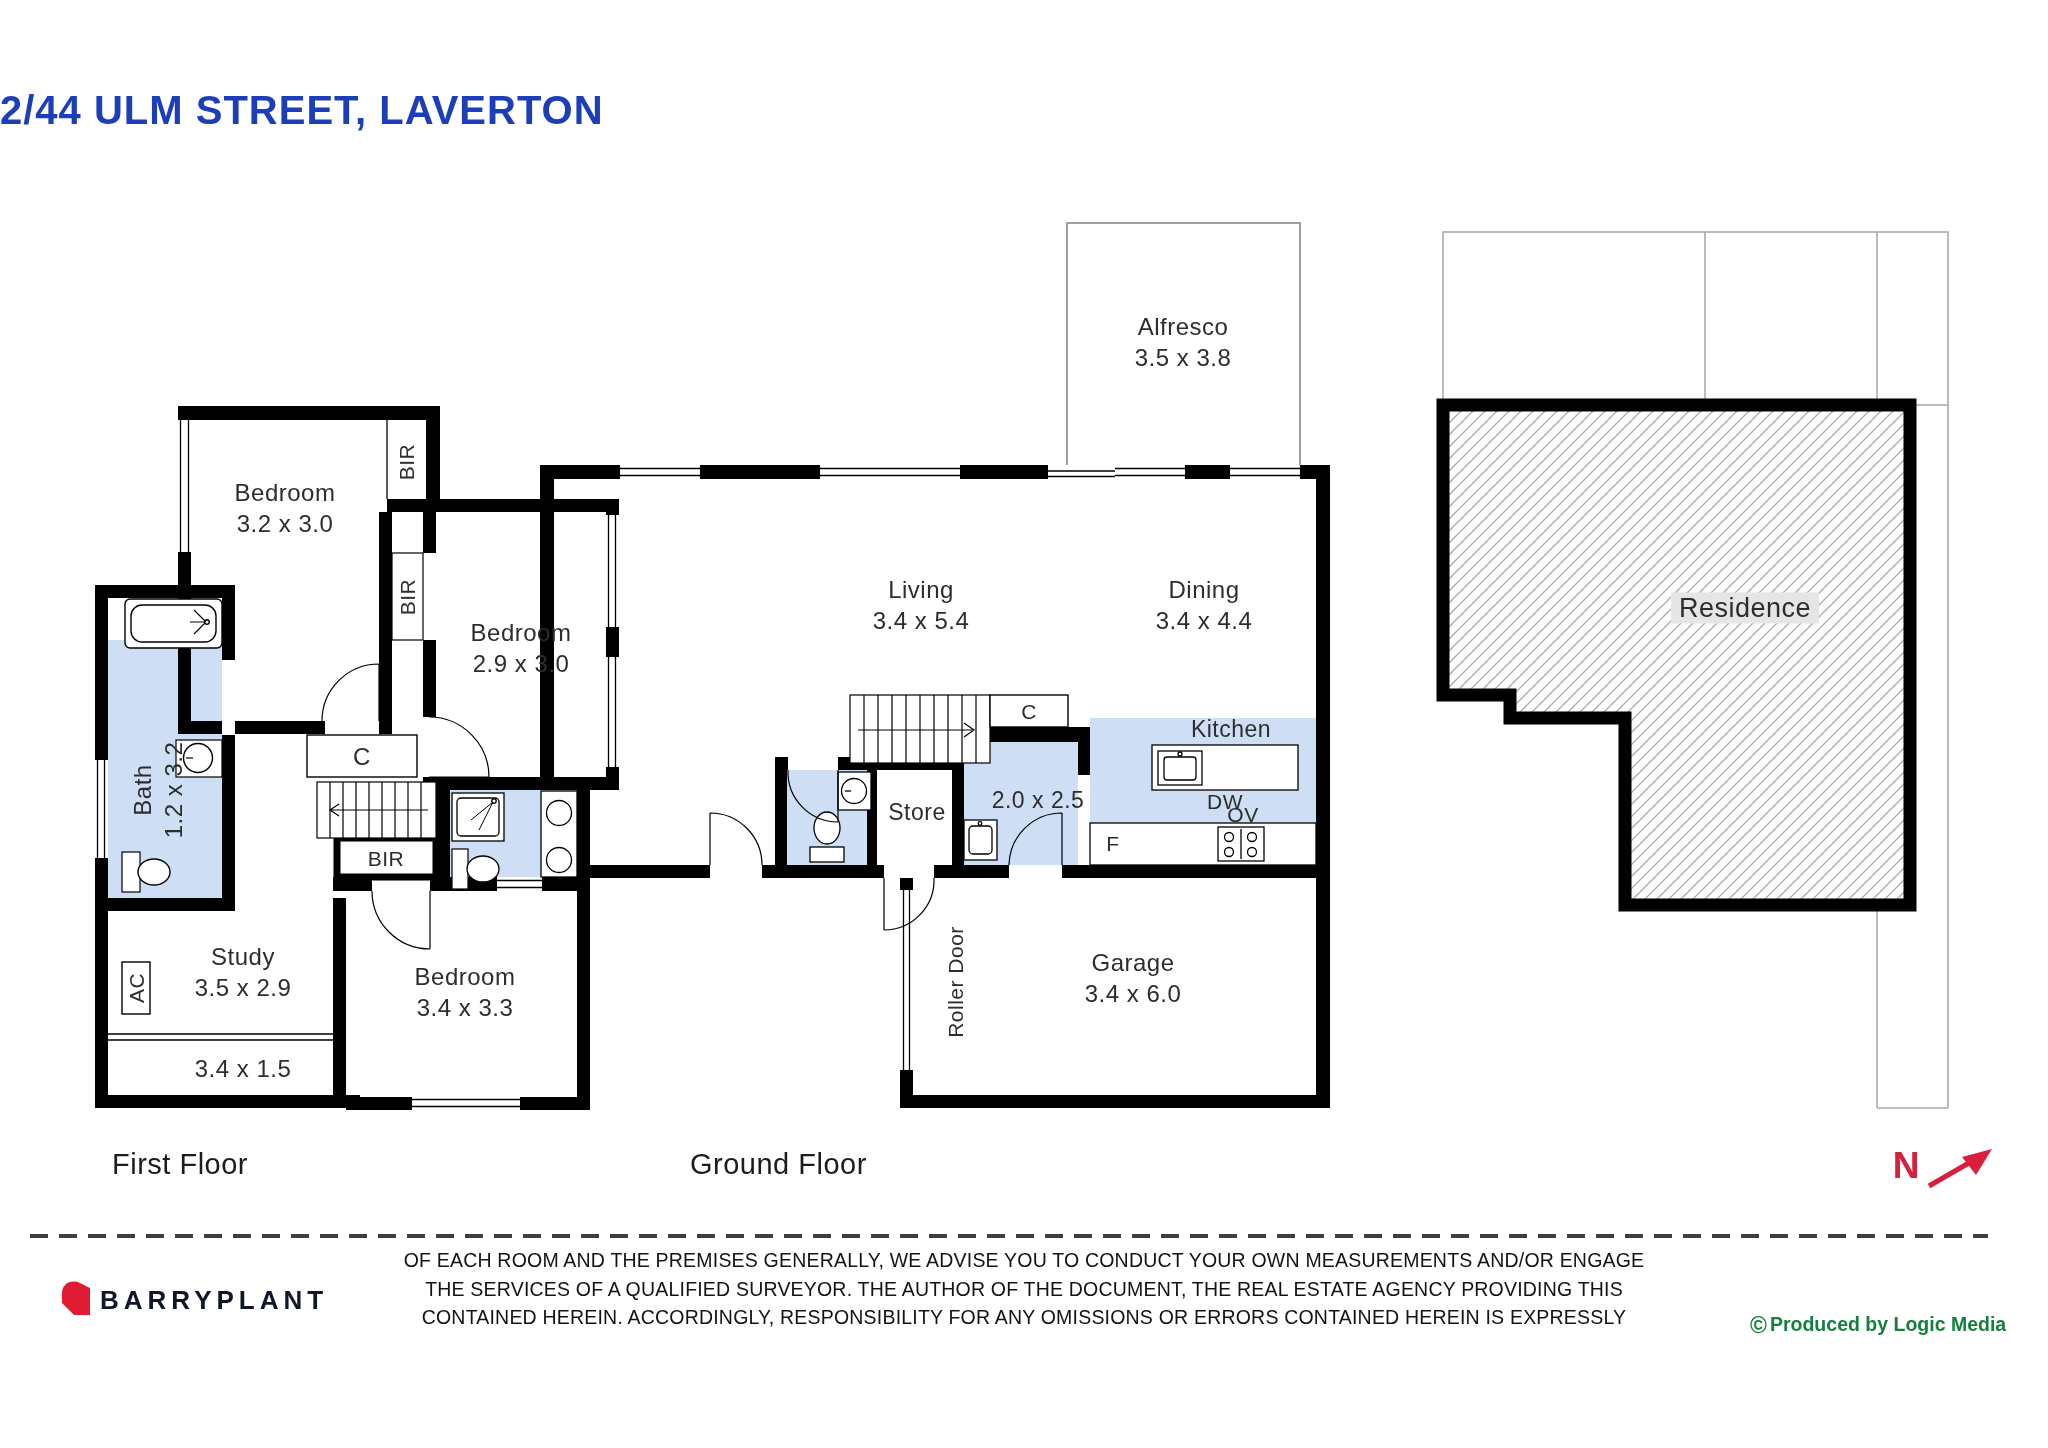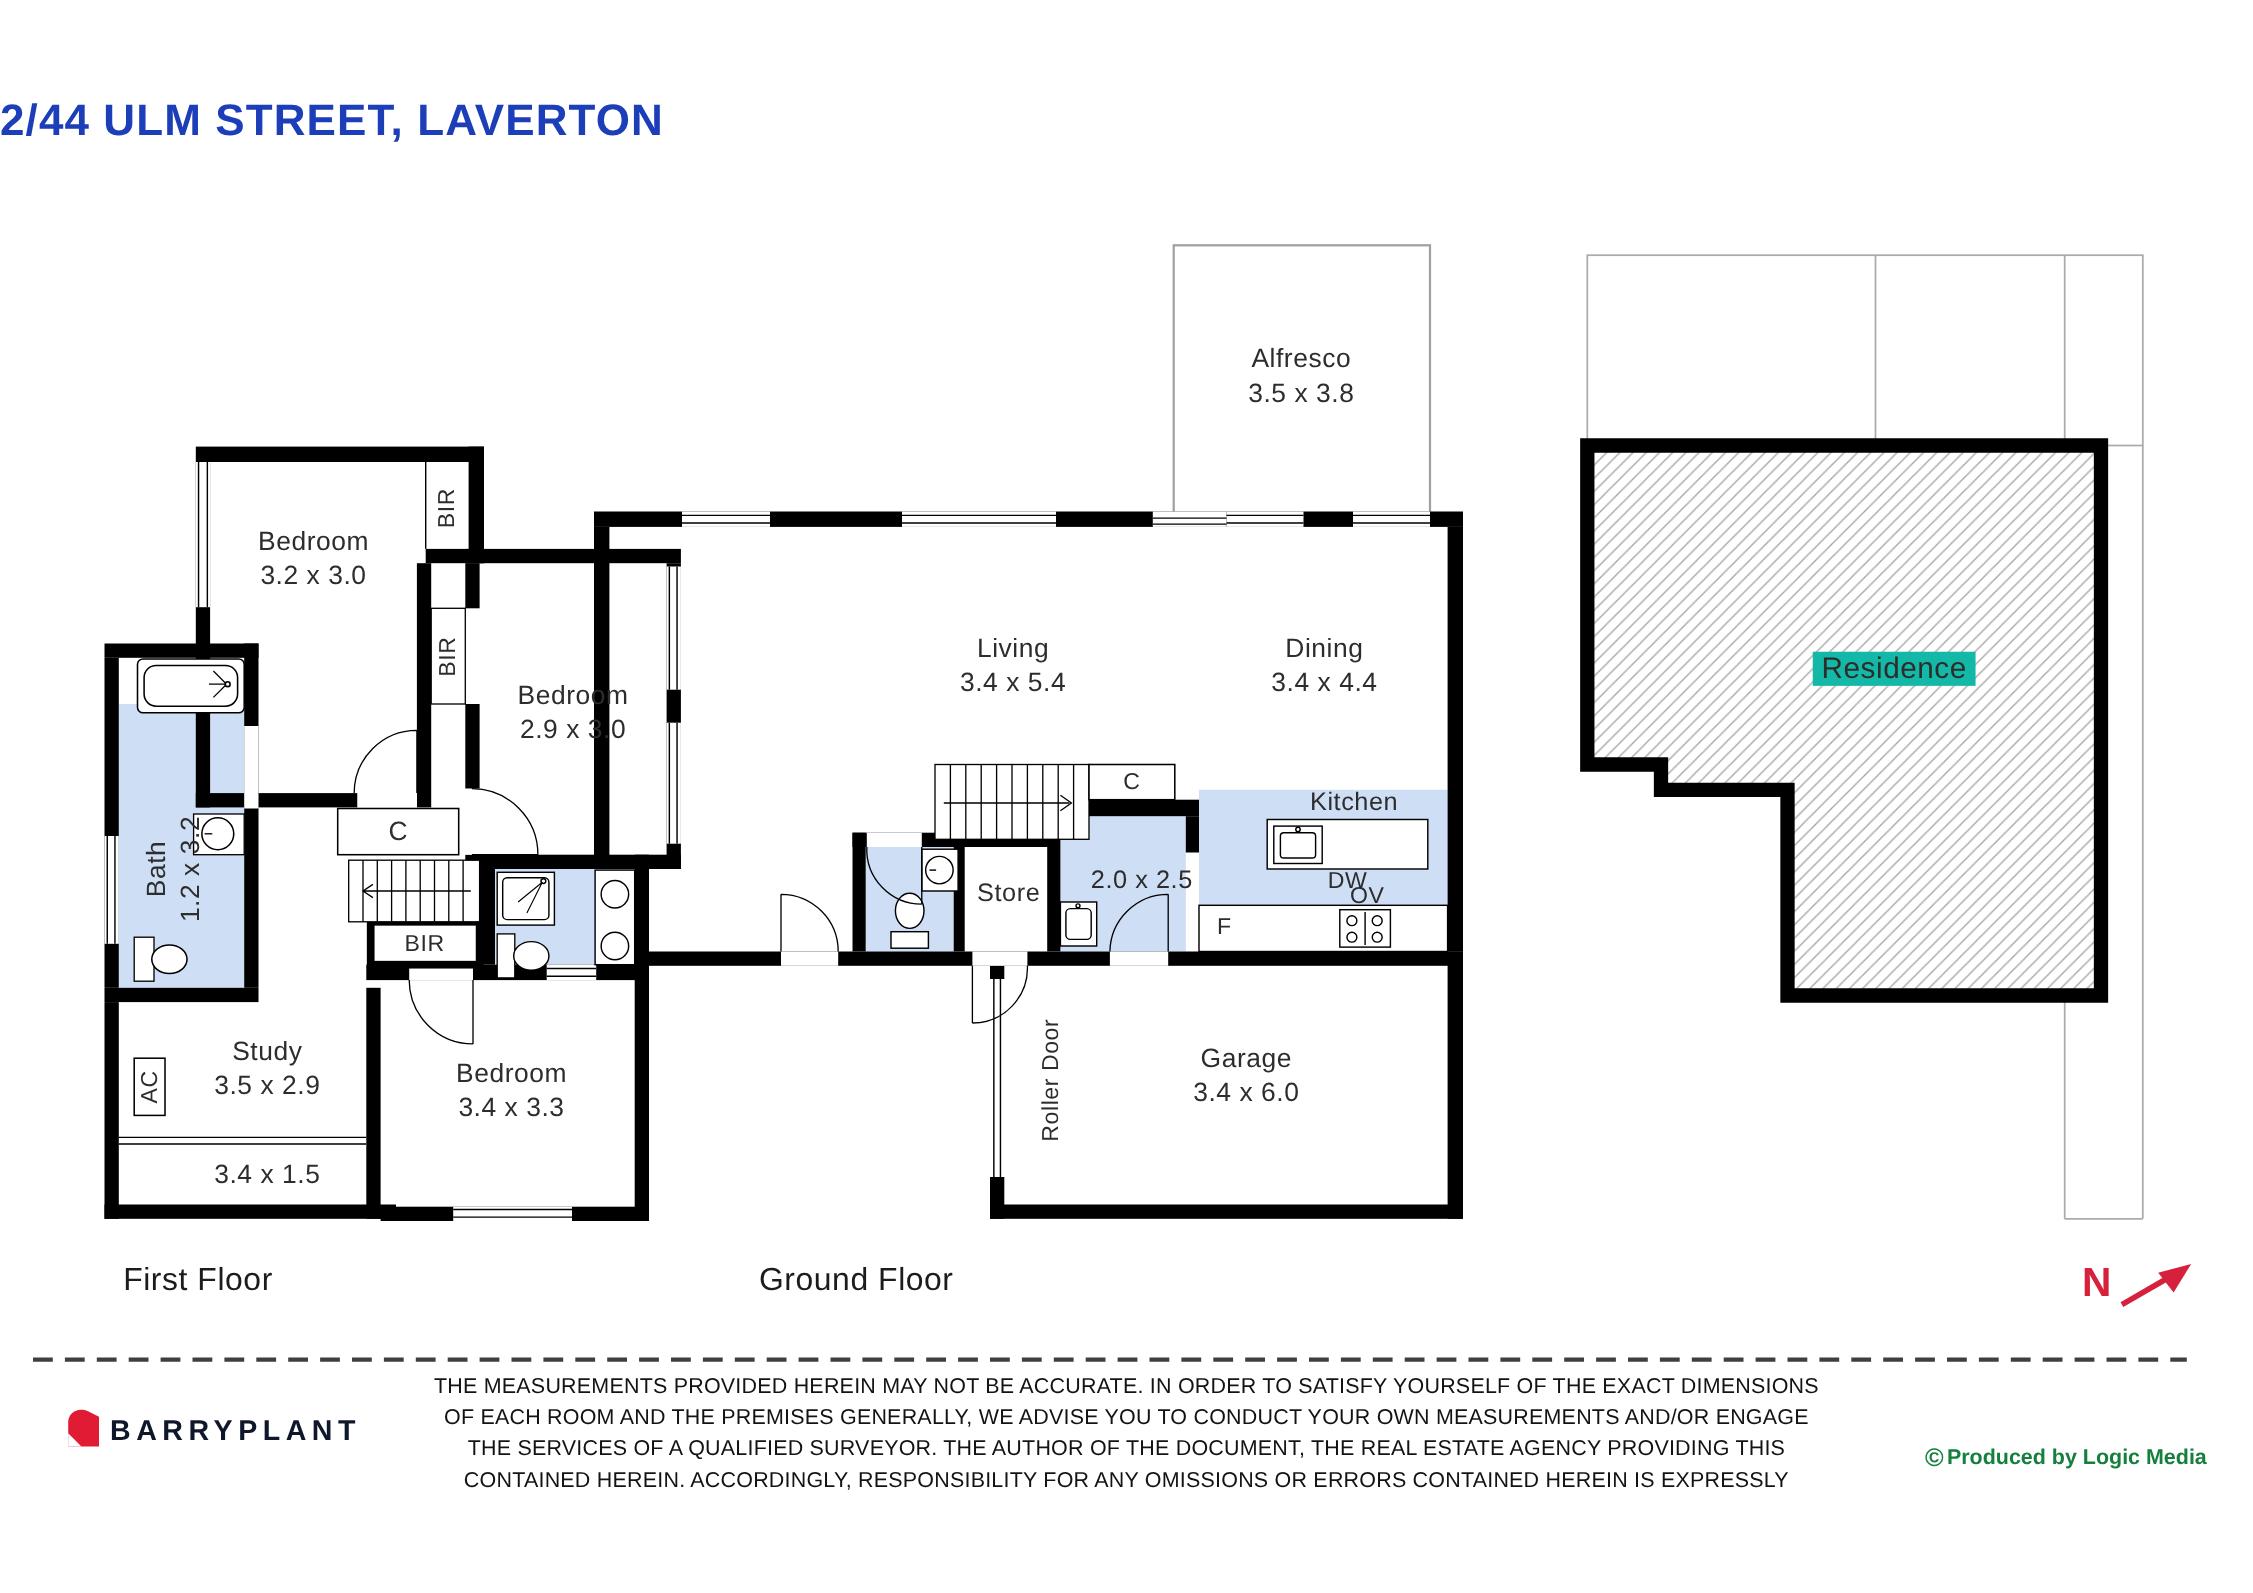--- a/index.html
+++ b/index.html
@@ -7,21 +7,21 @@
           font-family:"Liberation Sans", sans-serif;}
   #plansvg{position:absolute;left:0;top:0;}
   .lbl{position:absolute;transform:translate(-50%,-50%);text-align:center;color:#2d2d2d;
        font-size:24px;line-height:31px;letter-spacing:.5px;white-space:nowrap;}
   .rot{transform:translate(-50%,-50%) rotate(-90deg);}
   .sm{font-size:21px;}
   .md{font-size:23px;}
   .title{position:absolute;left:0;right:0;top:88px;text-align:left;font-size:40px;
          font-weight:700;letter-spacing:1px;color:#1c3eb8;}
   .floorname{position:absolute;font-size:29px;color:#1c1c1c;letter-spacing:.5px;white-space:nowrap;text-align:right;}
-  .residence{font-size:27px;background:#14b8a6;padding:0 8px;}
+  .residence{font-size:27px;background:#e5e5e5;padding:0 8px;margin-left:23px;}
   .north{position:absolute;transform:translate(-50%,-50%);font-size:37px;font-weight:700;color:#d6203c;}
   .brand{position:absolute;left:100px;top:1285px;font-size:26px;font-weight:700;
          letter-spacing:5px;color:#0f172a;white-space:nowrap;}
   .credit{position:absolute;left:1750px;top:1312px;font-size:19.5px;color:#15803d;white-space:nowrap;font-weight:bold;}
   .credit .sym{font-size:23px;vertical-align:-2px;margin-right:3px;}
   .disclaimer{position:absolute;left:50%;top:1246px;transform:translateX(-50%);width:1340px;
               text-align:center;color:#131313;}
   .disclaimer div{font-size:19.5px;line-height:28.5px;letter-spacing:.2px;white-space:nowrap;}
 </style>
 </head>
@@ -306,21 +306,20 @@
       <div>3.4 x 6.0</div>
 </div>
 <div class="floorname" style="left:690px;top:1148px">Ground Floor</div>
 
 <div class="lbl residence" style="left:1722px;top:608px">Residence</div>
 
 <div class="north" style="left:1906px;top:1166px">N</div>
 
 <div class="brand">BARRYPLANT</div>
 <div class="disclaimer">
-  <div>THE MEASUREMENTS PROVIDED HEREIN MAY NOT BE ACCURATE. IN ORDER TO SATISFY YOURSELF OF THE EXACT DIMENSIONS</div>
   <div>OF EACH ROOM AND THE PREMISES GENERALLY, WE ADVISE YOU TO CONDUCT YOUR OWN MEASUREMENTS AND/OR ENGAGE</div>
   <div>THE SERVICES OF A QUALIFIED SURVEYOR. THE AUTHOR OF THE DOCUMENT, THE REAL ESTATE AGENCY PROVIDING THIS</div>
   <div>CONTAINED HEREIN. ACCORDINGLY, RESPONSIBILITY FOR ANY OMISSIONS OR ERRORS CONTAINED HEREIN IS EXPRESSLY</div>
 </div>
 <div class="credit">
   <span class="sym">©</span><span>Produced by Logic Media</span>
 </div>
 
 </div>
 

